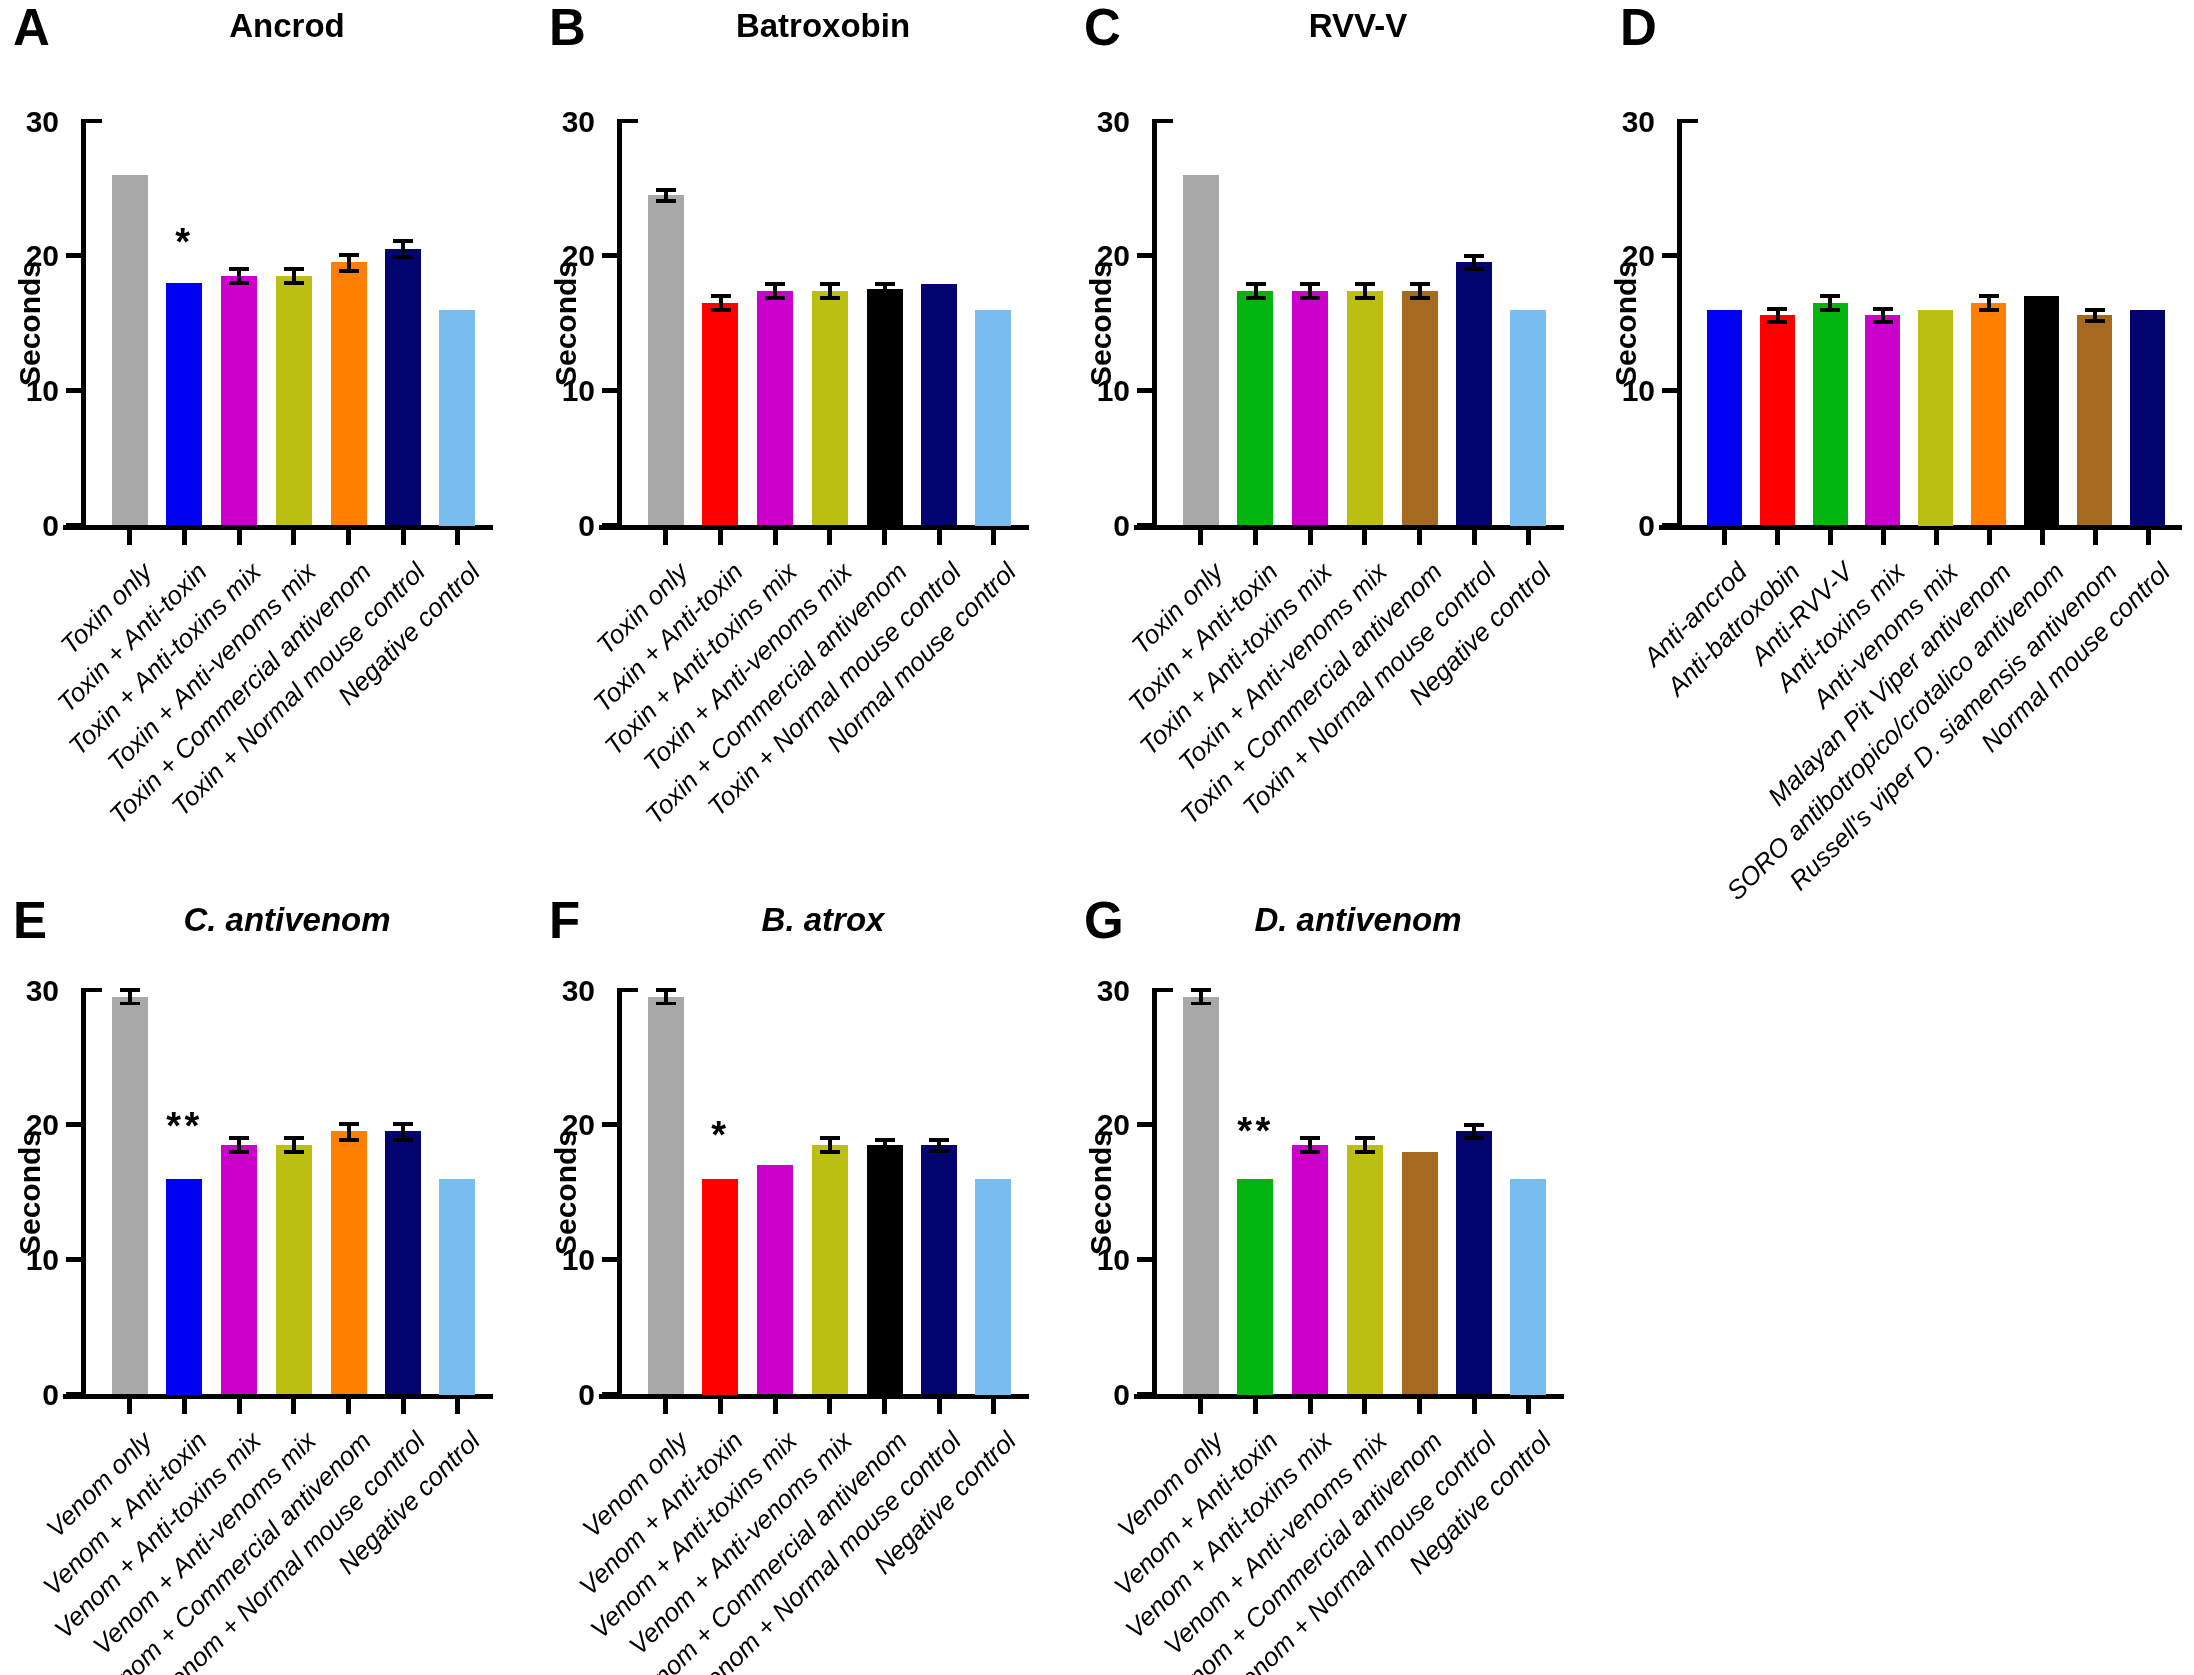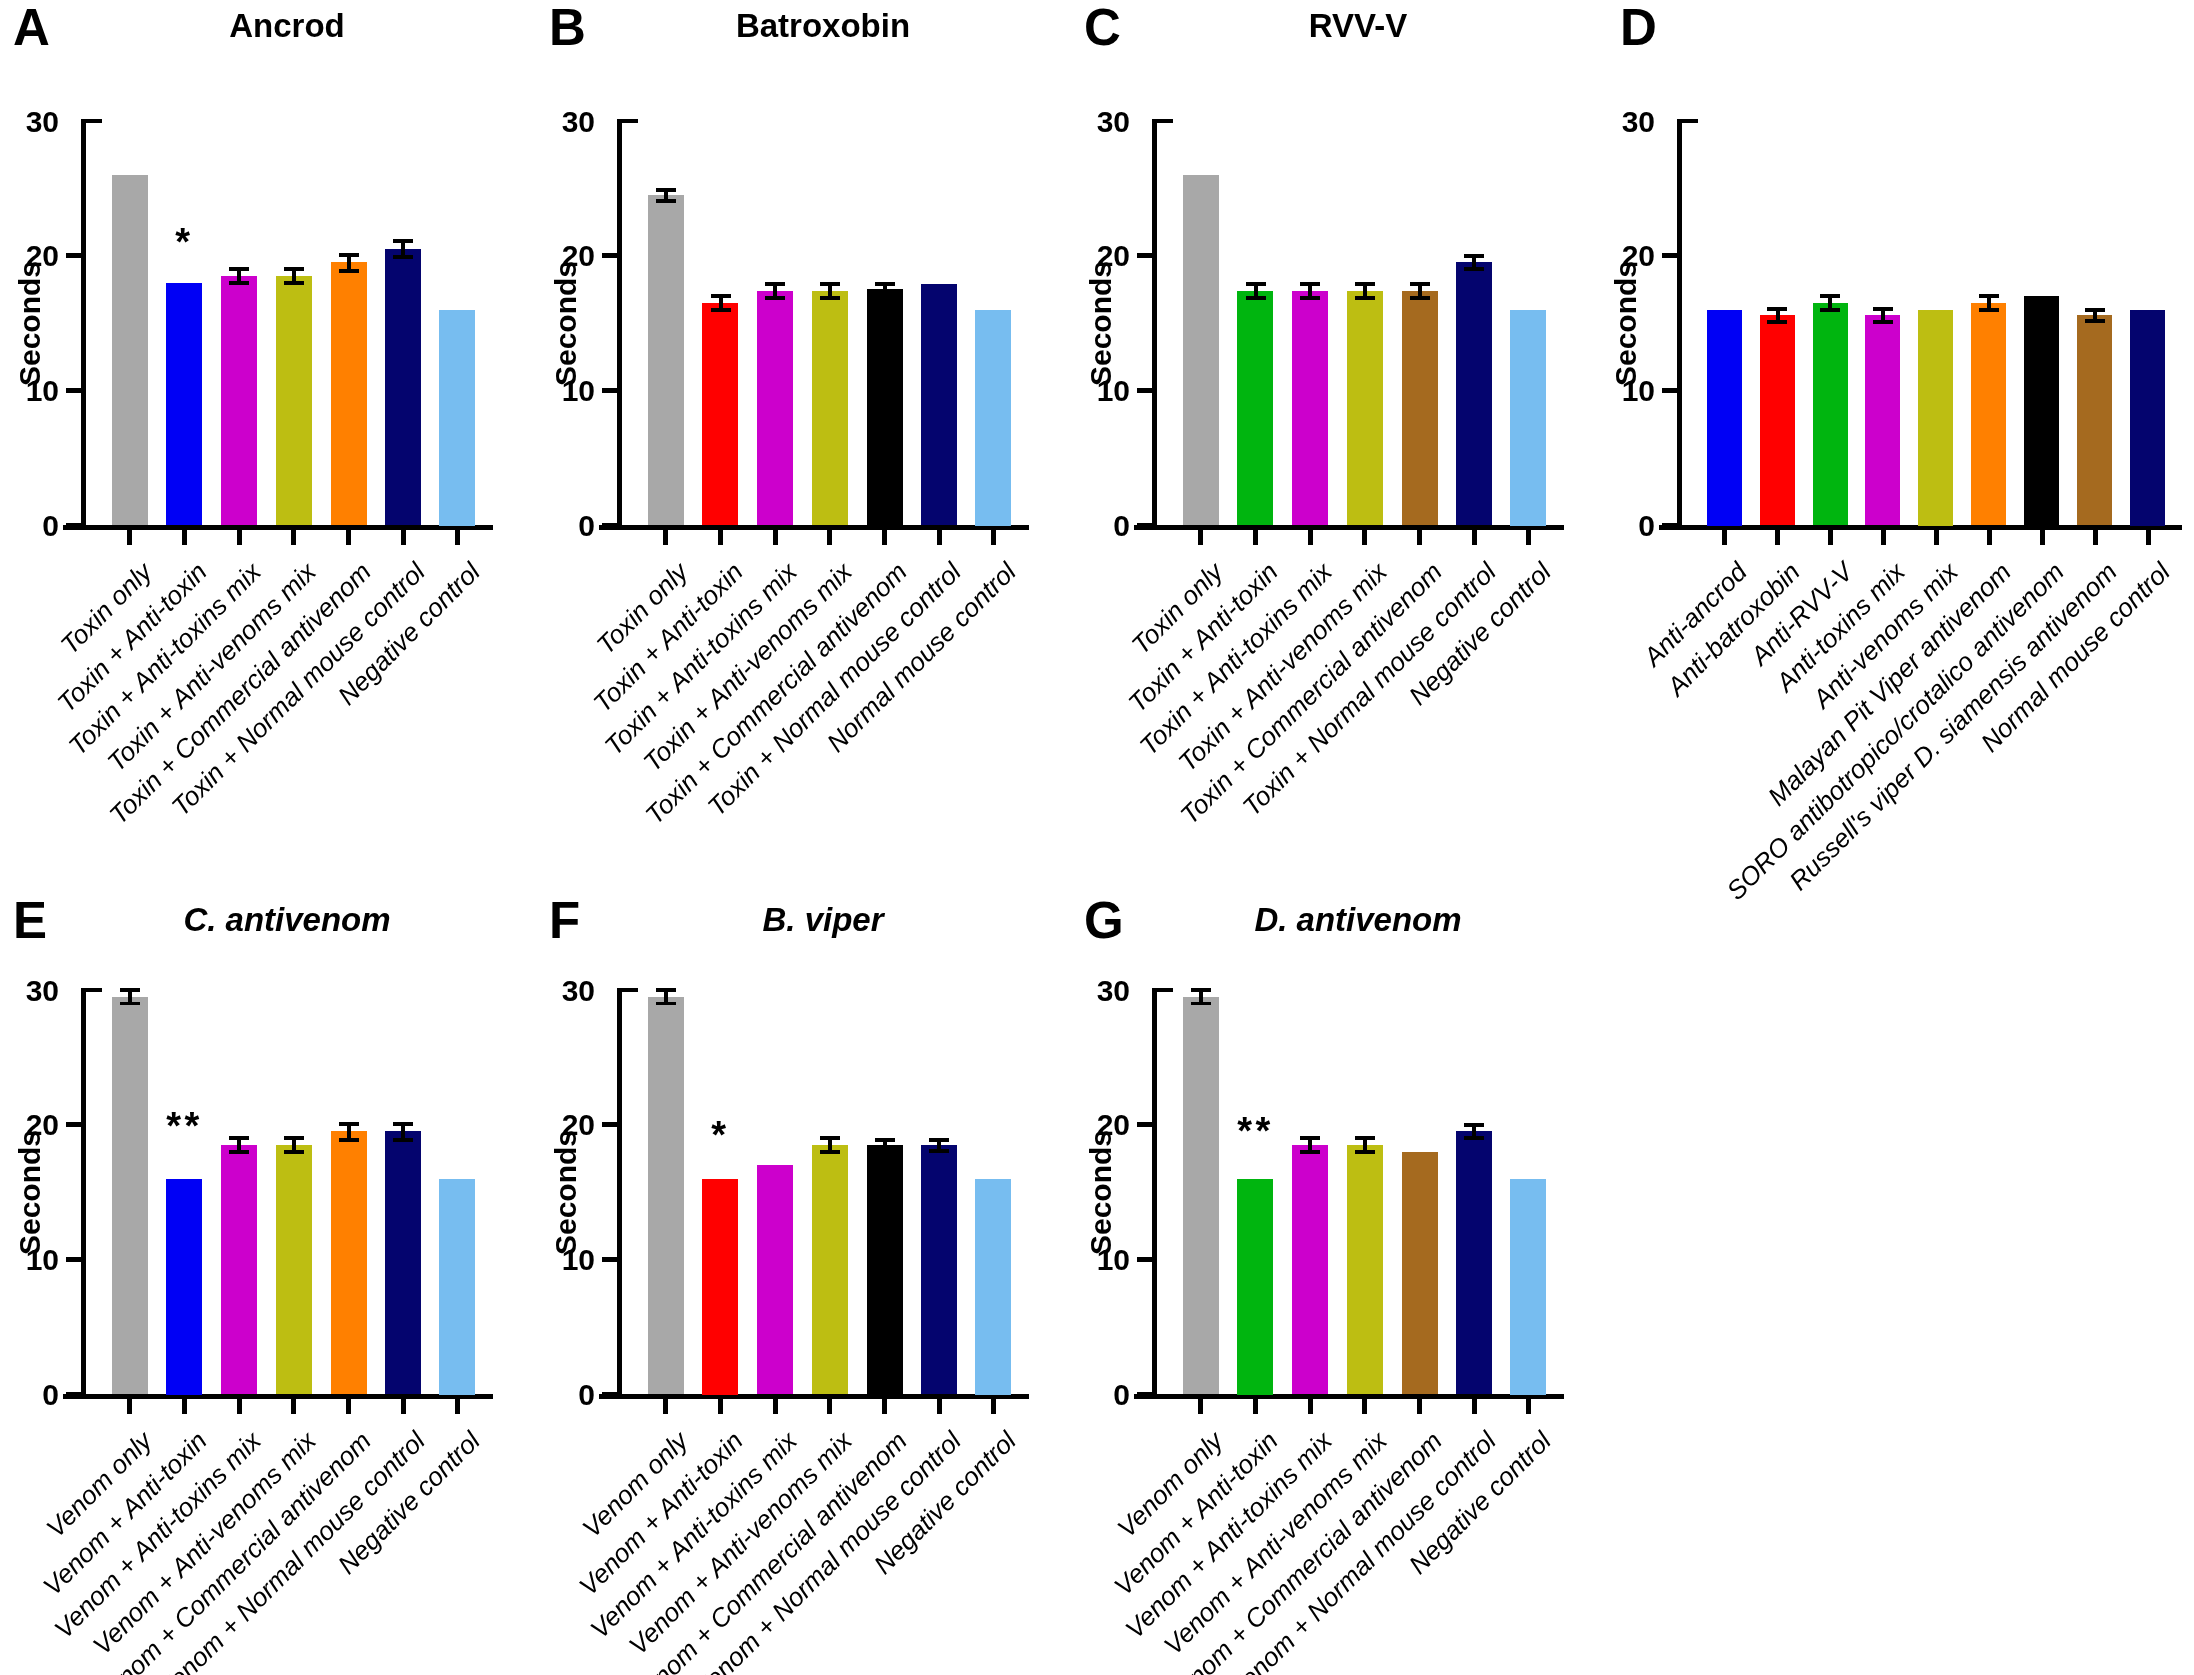--- a/index.html
+++ b/index.html
@@ -309,21 +309,21 @@
       <div class="xtick" style="left: 315px; top: 409px; width: 4.7px; height: 15px;"></div>
       <div class="xlabel" style="left: -141px; top: 437px;">Venom + Normal mouse control</div>
       <div class="bar" style="left: 353px; top: 189px; width: 36px; height: 216px; background: rgb(119, 189, 240);"></div>
       <div class="xtick" style="left: 369px; top: 409px; width: 4.7px; height: 15px;"></div>
       <div class="xlabel" style="left: -86px; top: 437px;">Negative control</div>
       <div class="sig" style="left: 52px; width: 93px; top: 117px;">**</div>
     </div>
 </div>
 <div class="panel" id="panel-5" style="left: 536px; top: 869px; width: 536px; height: 807px;">
   <div class="letter" style="top: 26px;">F</div>
-  <div class="title italic" style="left: 86px; width: 402px; top: 33px;">B. viper</div>
+  <div class="title italic" style="left: 86px; width: 402px; top: 33px;">B. atrox</div>
   <div class="plot" style="left: 86px; top: 121px; width: 402px; height: 404px;">
       <div class="ylabel" style="left: -144px; top: 185px;">Seconds</div>
       <div class="axis" style="left: -4.7px; top: -2.3px; width: 4.7px; height: 411px;"></div>
       <div class="axis" style="left: -23px; top: 404px; width: 430px; height: 4.7px;"></div>
       <div class="ytick" style="left: -20px; top: 402px; width: 15px; height: 4.7px;"></div>
       <div class="ytick-label" style="left: -79px; top: 387px;">0</div>
       <div class="ytick" style="left: -20px; top: 267px; width: 15px; height: 4.7px;"></div>
       <div class="ytick-label" style="left: -79px; top: 252px;">10</div>
       <div class="ytick" style="left: -20px; top: 132px; width: 15px; height: 4.7px;"></div>
       <div class="ytick-label" style="left: -79px; top: 117px;">20</div>

